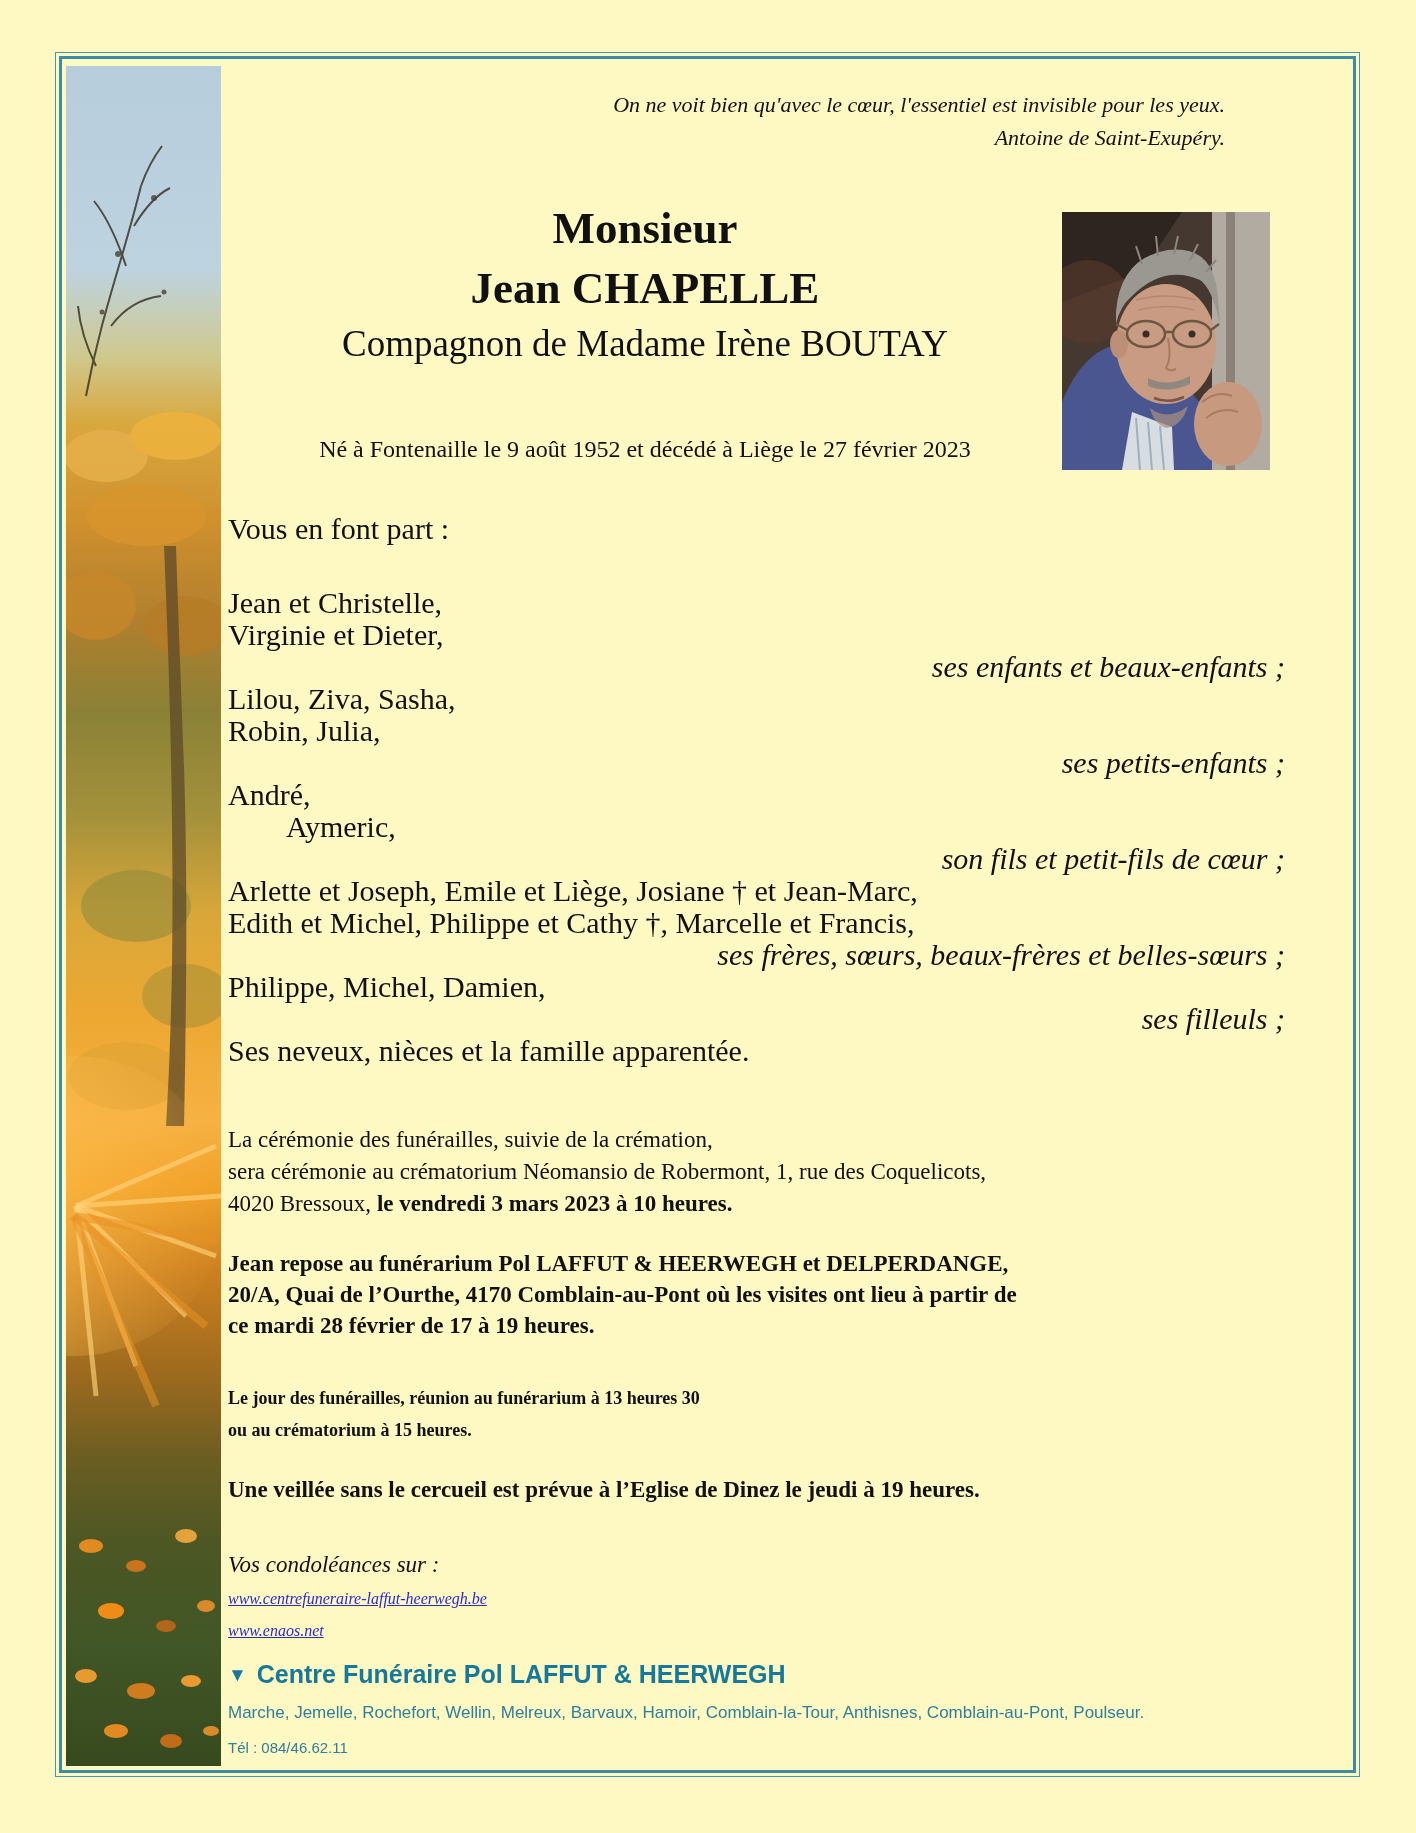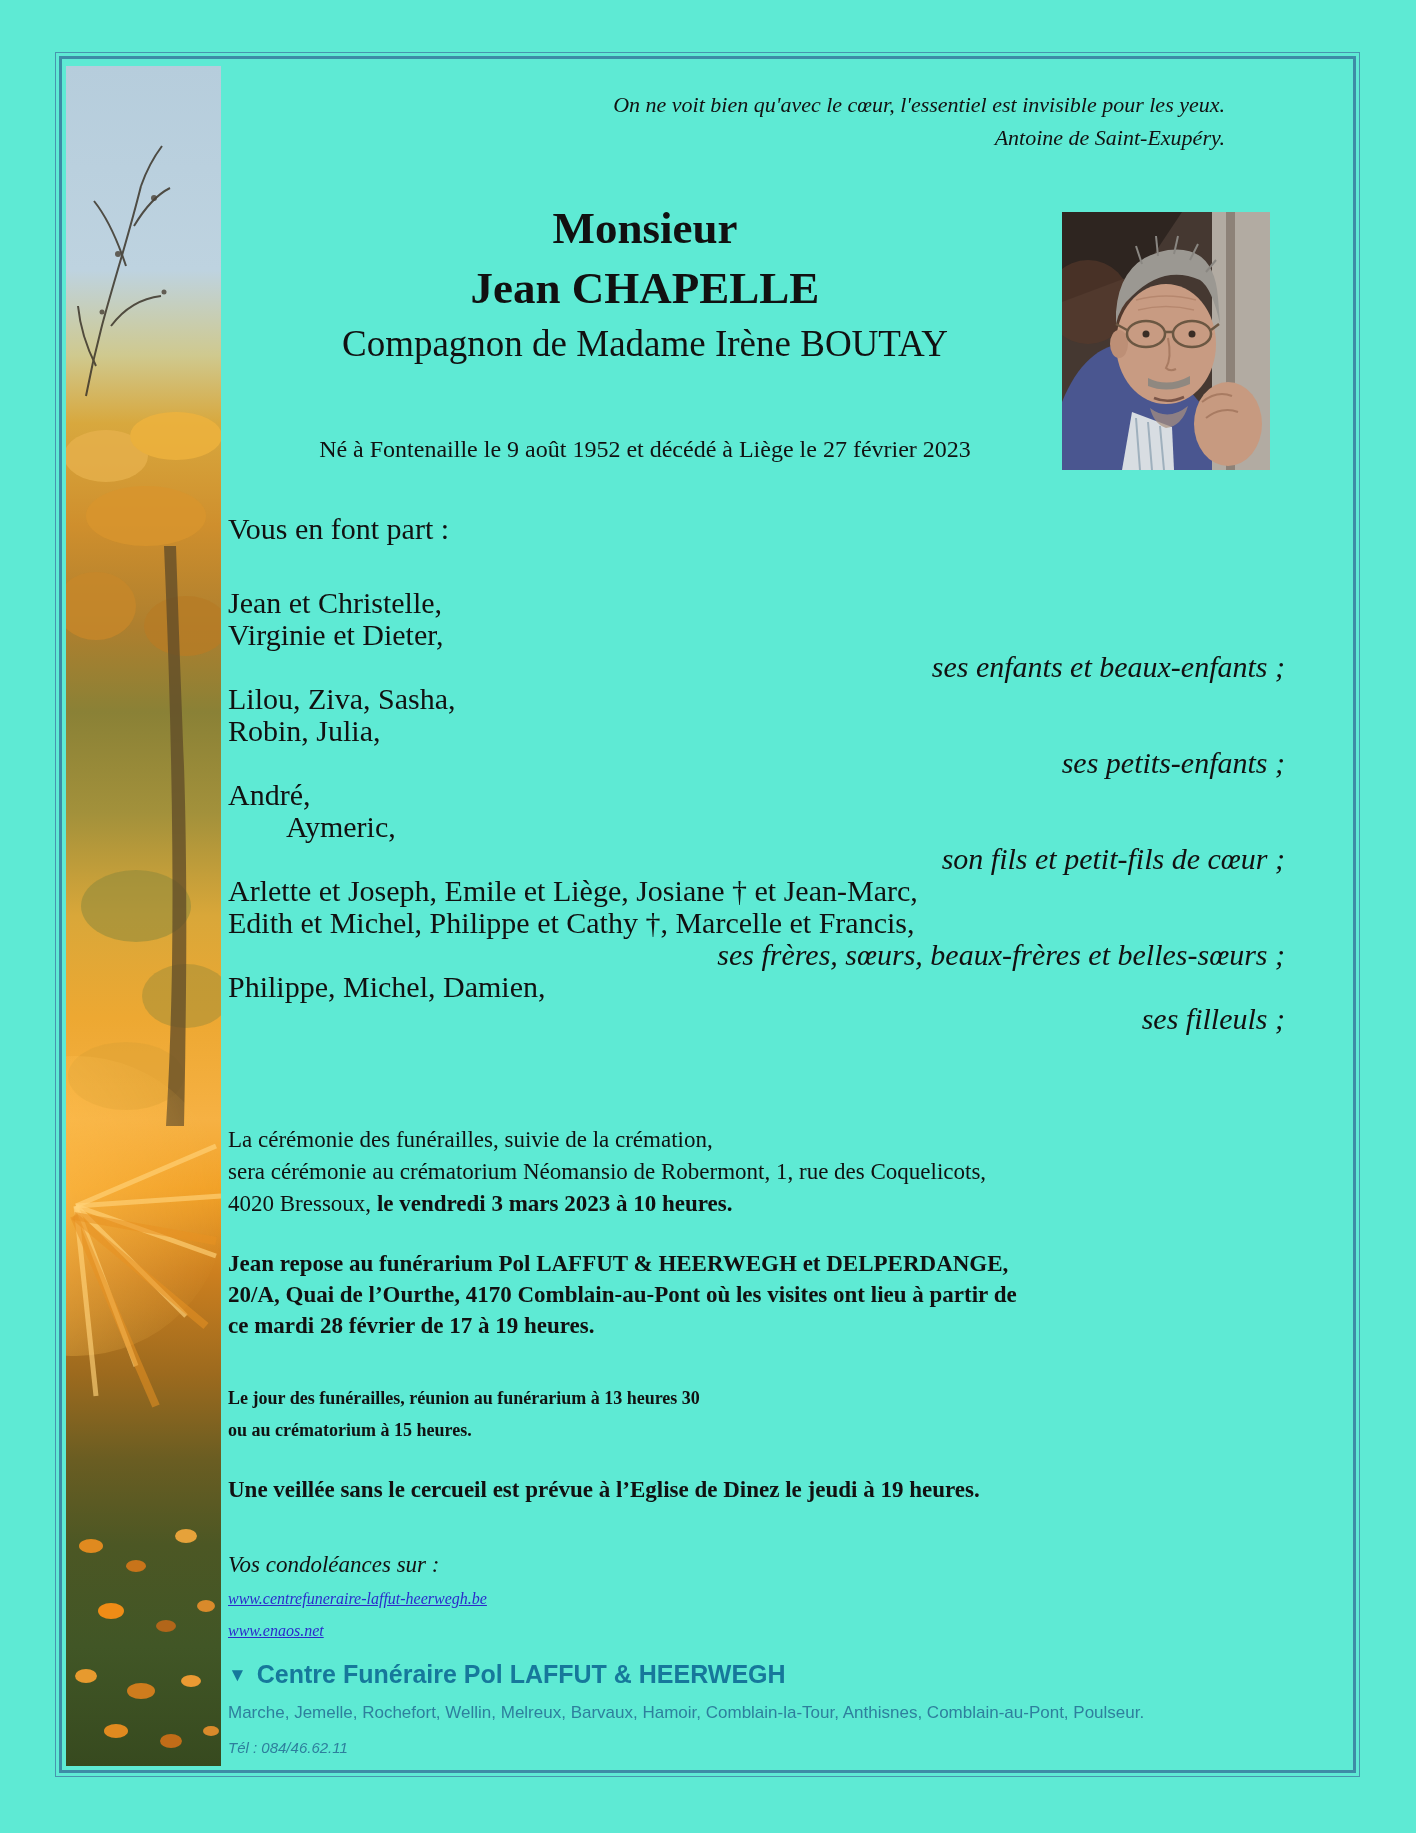--- a/index.html
+++ b/index.html
@@ -1,17 +1,17 @@
 <!DOCTYPE html>
 <html><head>
 <meta charset="utf-8">
 <style>
   html,body{margin:0;padding:0;background:#ffffff;}
   .page{
-    position:relative; width:1416px; height:1833px; background:#5eead4;
+    position:relative; width:1416px; height:1833px; background:#fef9c3;
     font-family:"Liberation Serif", serif; color:#111; overflow:hidden;
   }
   
   .frame-outer{
     position:absolute; left:55px; top:52px; width:1305px; height:1725px;
     border:1.5px solid #4795ae; box-sizing:border-box;
   }
   .frame-inner{
     position:absolute; left:3px; top:3px; right:3px; bottom:3px;
     border:3px solid #3d8ca6; box-sizing:border-box;
@@ -63,21 +63,21 @@
     top:1660px; font-family:"Liberation Sans", sans-serif;
     font-size:25px; font-weight:bold; color:#16789b;
   }
   .brand .tri{font-size:19px; vertical-align:2px; margin-right:10px;}
   .towns{
     top:1703px; font-family:"Liberation Sans", sans-serif;
     font-size:17px; color:#2e7f9d;
   }
   .phone{
     top:1739px; font-family:"Liberation Sans", sans-serif;
-    font-size:15px; color:#2e7f9d;font-style:italic;
+    font-size:15px; color:#2e7f9d;
   }
   .bold{font-weight:bold;}
 </style>
 </head>
 <body>
 
 <div class="page">
 
   <div class="frame-outer">
     <div class="frame-inner"></div>
@@ -248,20 +248,21 @@
     <div class="line">Robin, Julia,</div>
     <div class="line relation">ses petits-enfants ;</div>
     <div class="line">André,</div>
     <div class="line indent">Aymeric,</div>
     <div class="line relation">son fils et petit-fils de cœur ;</div>
     <div class="line">Arlette et Joseph, Emile et Liège, Josiane † et Jean-Marc,</div>
     <div class="line">Edith et Michel, Philippe et Cathy †, Marcelle et Francis,</div>
     <div class="line relation">ses frères, sœurs, beaux-frères et belles-sœurs ;</div>
     <div class="line">Philippe, Michel, Damien,</div>
     <div class="line relation">ses filleuls ;</div>
+    <div class="line">Ses neveux, nièces et la famille apparentée.</div>
   </div>
 
   <div class="center-col ceremony">
     <div>La cérémonie des funérailles, suivie de la crémation,</div>
     <div>sera cérémonie au crématorium Néomansio de Robermont, 1, rue des Coquelicots,</div>
     <div><span>4020 Bressoux, </span><span class="bold">le vendredi 3 mars 2023 à 10 heures.</span></div>
   </div>
 
   <div class="center-col repose">
     <div>Jean repose au funérarium Pol LAFFUT &amp; HEERWEGH et DELPERDANGE,</div>

